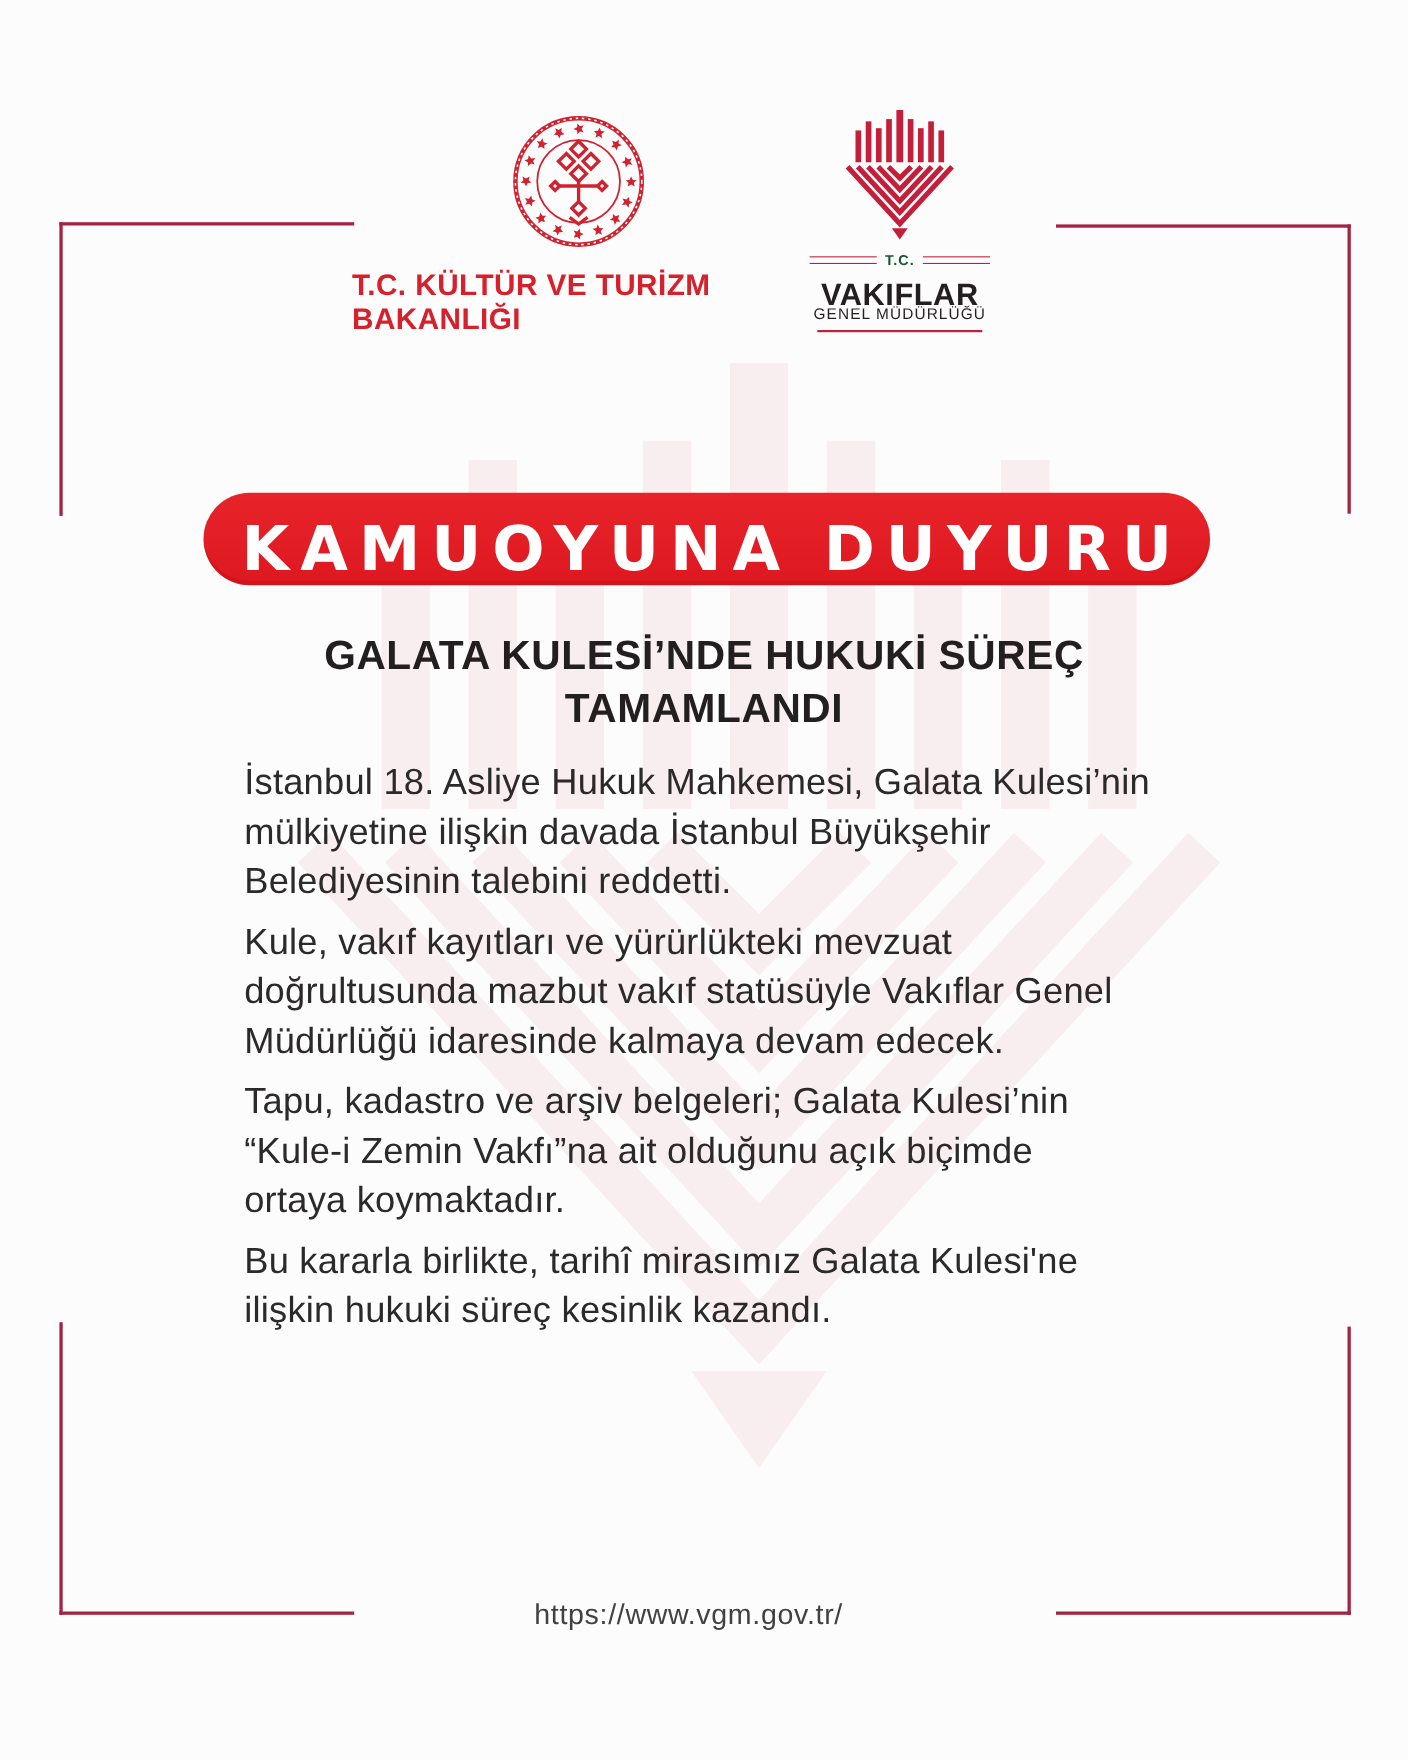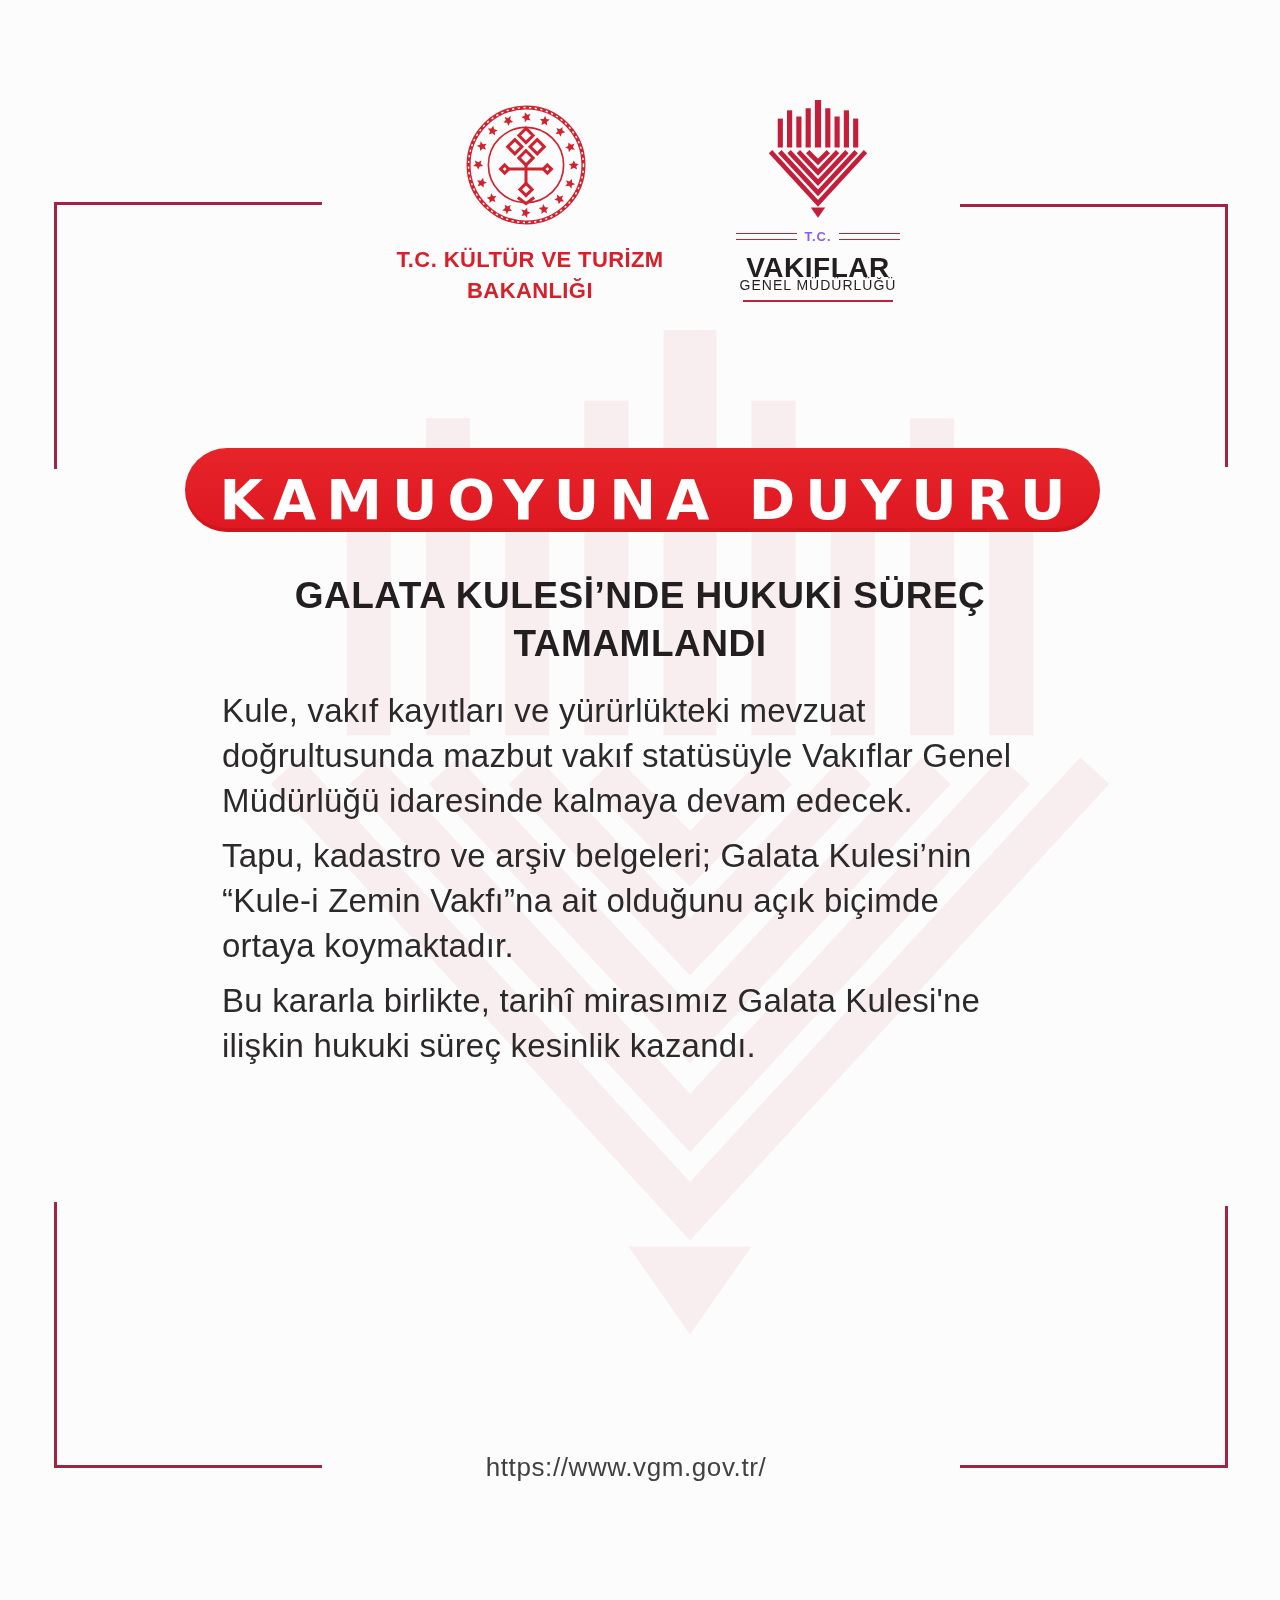--- a/index.html
+++ b/index.html
@@ -20,30 +20,30 @@
   
   .bracket{position:absolute;border:0 solid #a32345;}
   .bracket.tl{left:54px;top:202px;width:265px;height:264px;border-left-width:3px;border-top-width:3px;}
   .bracket.tr{left:960px;top:204px;width:265px;height:260px;border-right-width:3px;border-top-width:3px;}
   .bracket.bl{left:54px;top:1202px;width:265px;height:263px;border-left-width:3px;border-bottom-width:3px;}
   .bracket.br{left:960px;top:1206px;width:265px;height:259px;border-right-width:3px;border-bottom-width:3px;}
   
   .ministry-emblem{position:absolute;left:465px;top:104px;width:122px;height:122px;}
   .ministry-wordmark{
     position:absolute;left:320px;top:244px;width:420px;
-    text-align:center;color:#d6202c;
-    font-weight:bold;font-size:22px;line-height:31px;
+    color:#d6202c;
+    font-weight:bold;font-size:27px;line-height:31px;
     letter-spacing:.4px;white-space:pre-line;
   }
   
   .vgm-emblem{position:absolute;left:766px;top:100px;width:104px;height:126px;}
   .vgm-tc-row{
     position:absolute;left:736px;top:229px;width:164px;
     display:flex;align-items:center;justify-content:center;gap:7px;
-    color:#8b5cf6;font-weight:bold;font-size:13px;letter-spacing:1px;
+    color:#14532d;font-weight:bold;font-size:13px;letter-spacing:1px;
   }
   .tc-rule{flex:1 1 auto;height:5px;border-top:1.5px solid #c41f3a;border-bottom:1.5px solid #c41f3a;}
   .vgm-name{
     position:absolute;left:726px;top:241px;width:184px;
     text-align:center;color:#231f20;
     font-weight:bold;font-size:28px;letter-spacing:.5px;margin-top:11px;
   }
   .vgm-subtitle{
     position:absolute;left:726px;top:277px;width:184px;
     text-align:center;color:#231f20;
@@ -185,20 +185,23 @@
   <div class="vgm-underline"></div>
 
   <div class="banner">
     <span class="banner-text">KAMUOYUNA DUYURU</span>
   </div>
 
   <div class="headline">GALATA KULESİ’NDE HUKUKİ SÜREÇ
 TAMAMLANDI</div>
 
   <div class="body-copy">
+    <p class="para">İstanbul 18. Asliye Hukuk Mahkemesi, Galata Kulesi’nin
+mülkiyetine ilişkin davada İstanbul Büyükşehir
+Belediyesinin talebini reddetti.</p>
     <p class="para">Kule, vakıf kayıtları ve yürürlükteki mevzuat
 doğrultusunda mazbut vakıf statüsüyle Vakıflar Genel
 Müdürlüğü idaresinde kalmaya devam edecek.</p>
     <p class="para">Tapu, kadastro ve arşiv belgeleri; Galata Kulesi’nin
 “Kule-i Zemin Vakfı”na ait olduğunu açık biçimde
 ortaya koymaktadır.</p>
     <p class="para">Bu kararla birlikte, tarihî mirasımız Galata Kulesi'ne
 ilişkin hukuki süreç kesinlik kazandı.</p>
   </div>
 

